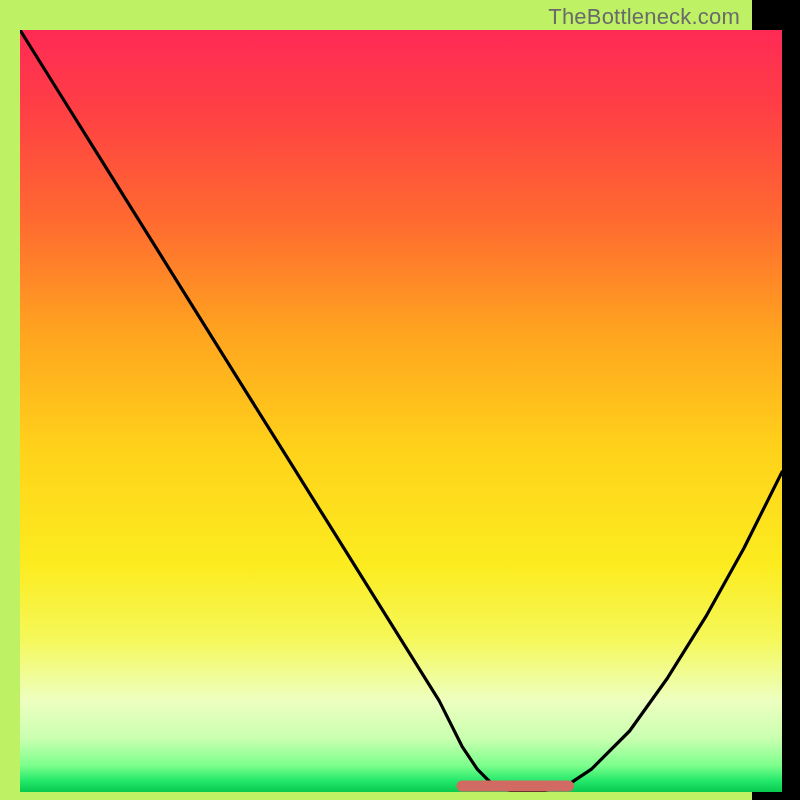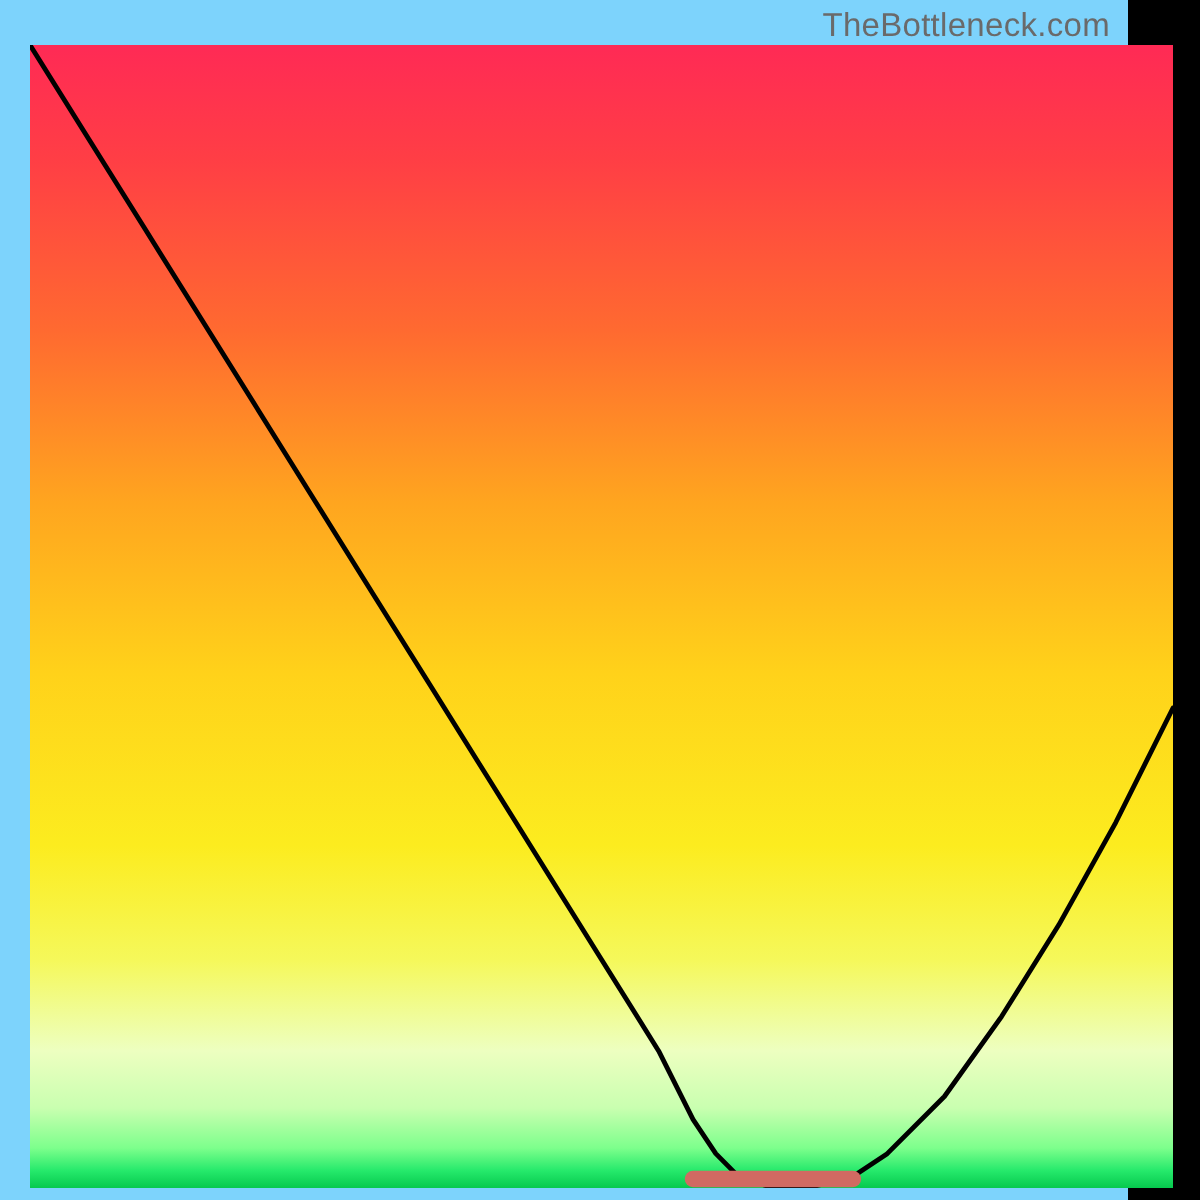--- a/index.html
+++ b/index.html
@@ -8,21 +8,21 @@
     width: 800px;
     height: 800px;
     background: #000;
     overflow: hidden;
     font-family: Arial, Helvetica, sans-serif;
   }
   .outer {
     position: relative;
     width: 752px;
     height: 800px;
-    background: #7dd3fc;
+    background: #bef264;
   }
   .watermark {
     position: absolute;
     top: 4px;
     right: 12px;
     color: #6a6a6a;
     font-size: 22px;
     font-weight: 500;
     letter-spacing: 0.2px;
     user-select: none;

